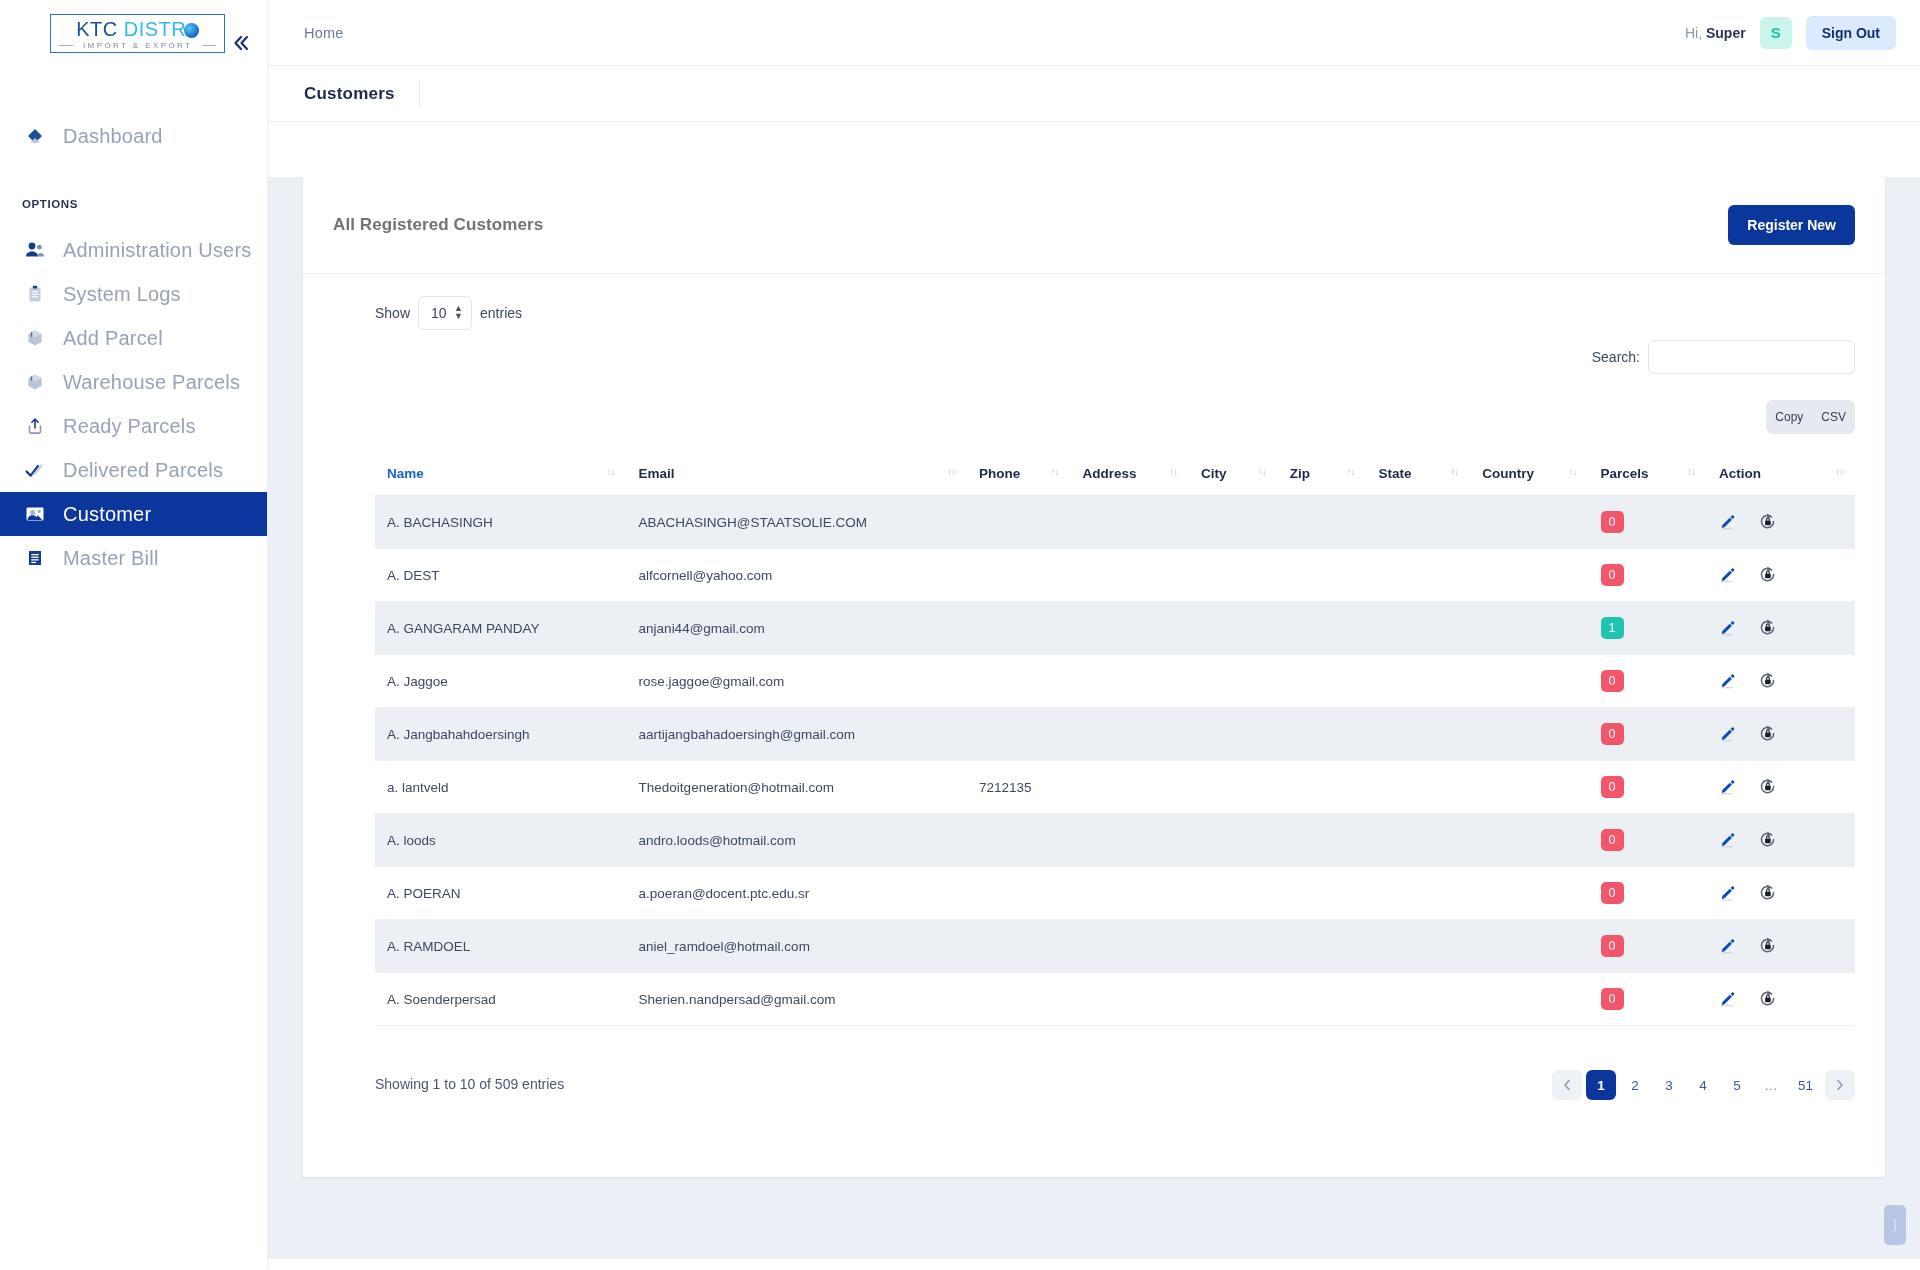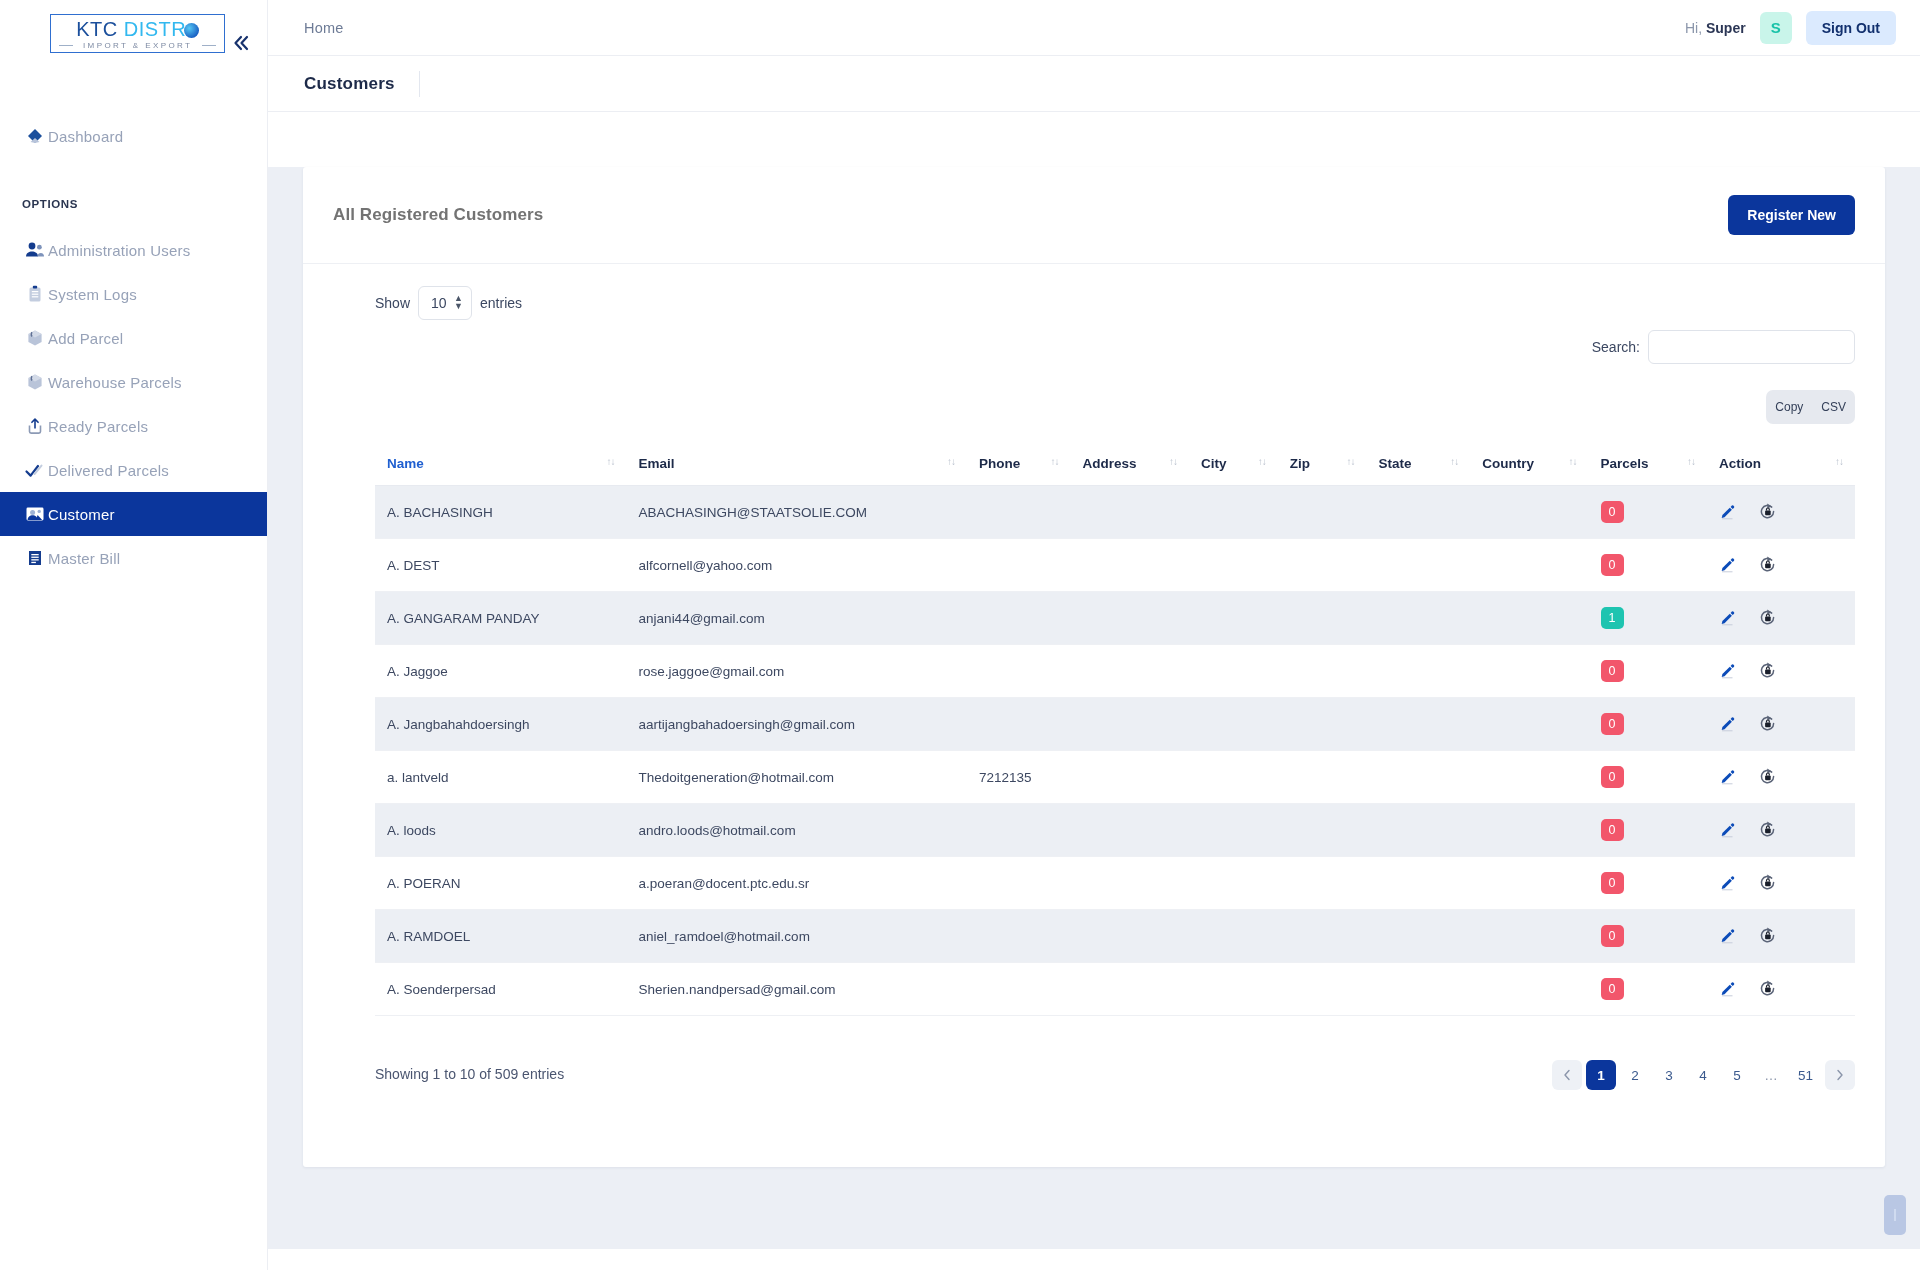--- a/index.html
+++ b/index.html
@@ -39,35 +39,35 @@
   .logo-sub .bar { width: 14px; height: 1px; background: #9fb0c8; display:inline-block; }
 
   .collapse-btn {
     position: absolute; left: 228px; top: 30px; width: 26px; height: 26px;
     display: flex; align-items: center; justify-content: center;
     color: #17326d; font-size: 21px; cursor: pointer; line-height: 1;
   }
 
   .nav { padding-top: 48px; }
   .nav-item {
-    display: flex; align-items: center; 
+    display: flex; align-items: center; gap: 15px;
     height: 44px; padding: 0 0 0 22px; cursor: pointer;
-    color: #97a2b8; font-size: 15px; letter-spacing: .2px;
+    color: #97a2b8; font-size: 20px; letter-spacing: .2px;
   }
   .nav-item .ico { width: 26px; height: 26px; display:flex; align-items:center; justify-content:center; flex:0 0 26px; }
   .nav-item.active { background: #0b369c; color: #ffffff; }
   .nav-section {
     font-size: 11.5px; font-weight: 700; color: #2a3550; letter-spacing: .6px;
     padding: 0 0 0 22px; margin: 40px 0 18px 0;
   }
 
   
   .main { flex: 1 1 auto; height: 1270px; position: relative; background: #ffffff; }
   .topbar {
-    height: 56px; border-bottom: 1px solid #eceef3; display: flex; align-items: center;
+    height: 66px; border-bottom: 1px solid #eceef3; display: flex; align-items: center;
     padding: 0 24px 0 36px; background: #fff;
   }
   .topbar .home { font-size: 14.5px; color: #6d7b96; letter-spacing: .2px; }
   .topbar .spacer { flex: 1 1 auto; }
   .hi { font-size: 14px; color: #8b96ab; margin-right: 14px; }
   .hi b { color: #2b3655; font-weight: 700; }
   .avatar {
     width: 32px; height: 32px; border-radius: 6px; background: #c9f5ea;
     color: #19c2a8; font-size: 15px; font-weight: 600;
     display:flex; align-items:center; justify-content:center; margin-right: 14px;

